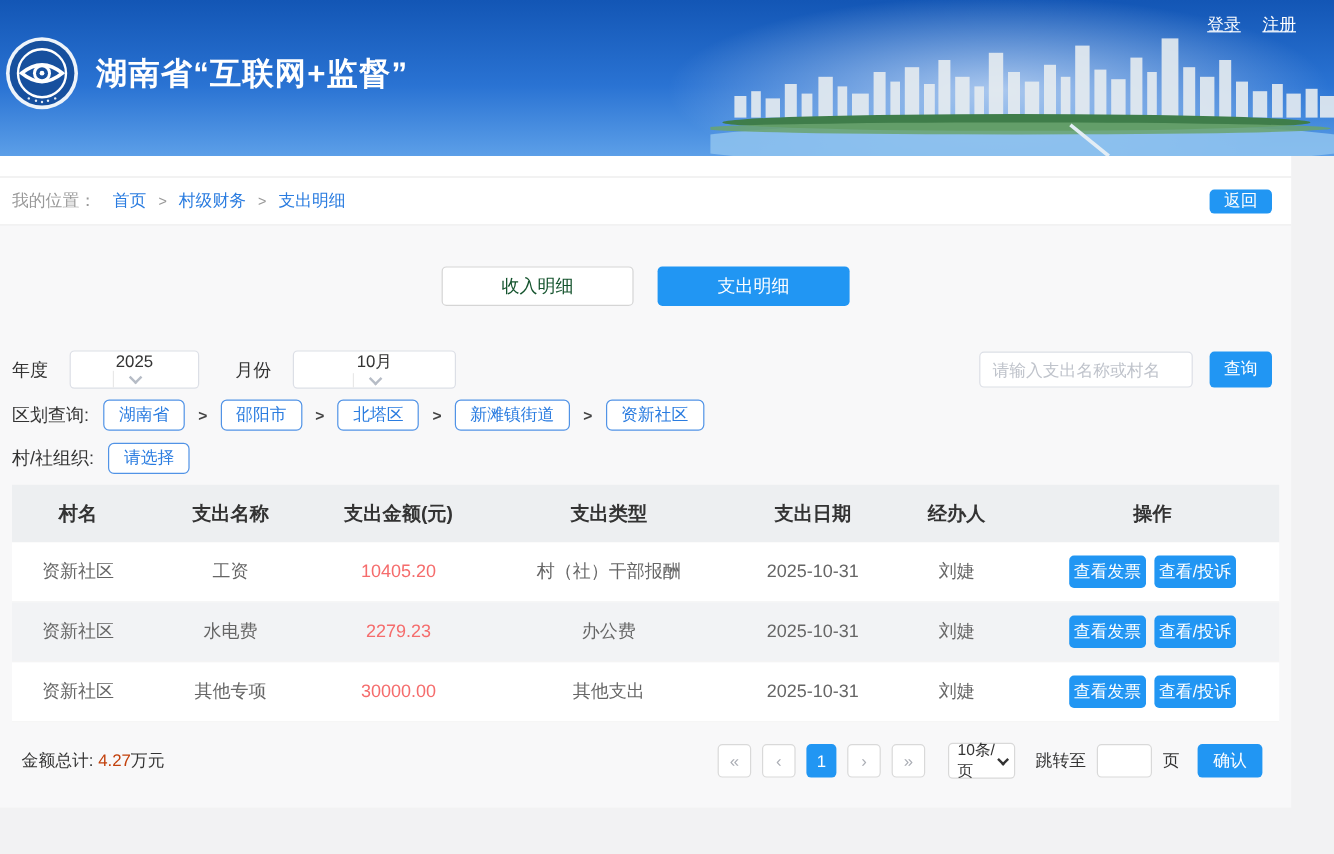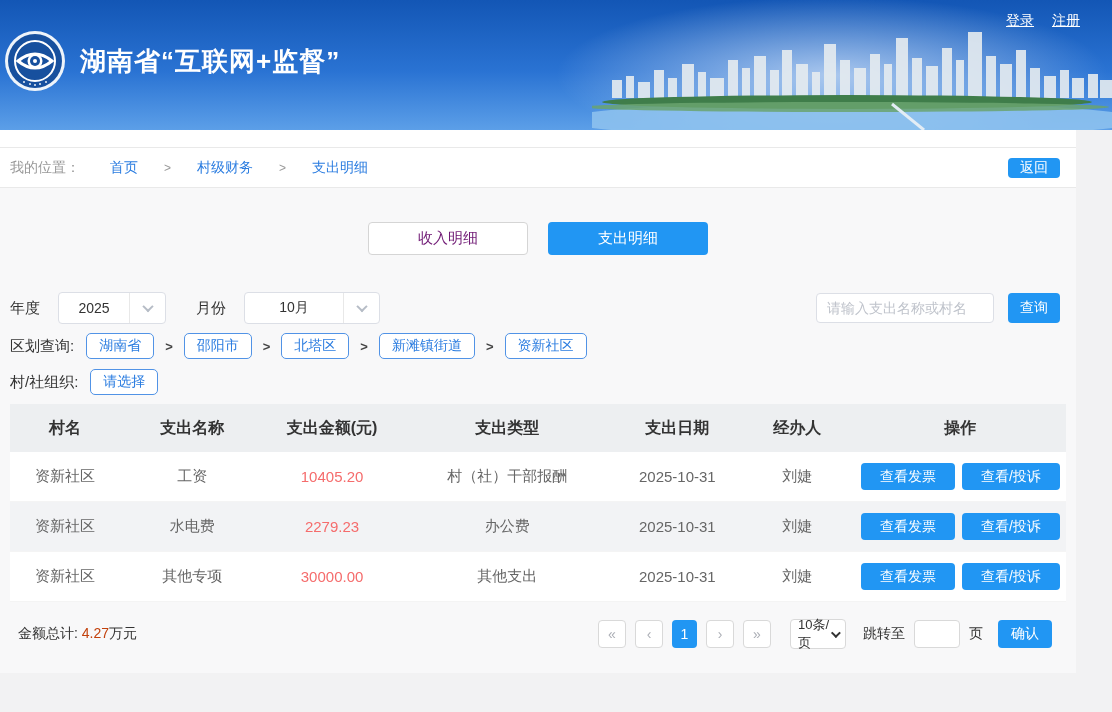--- a/index.html
+++ b/index.html
@@ -16,41 +16,41 @@
   .brand { position:absolute; left:4px; top:30px; display:flex; align-items:center; gap:14px; }
   .brand-title { color:#fff; font-size:26px; font-weight:bold; letter-spacing:1px; }
   .auth-links { position:absolute; top:12px; right:32px; display:flex; gap:18px; }
   .auth-links a { color:#fff; font-size:14px; text-decoration:underline; cursor:pointer; }
 
   
   .content { position:absolute; top:130px; left:0; width:1076px; }
 
   .breadcrumb-wrap { background:#fff; padding-top:17px; }
   .breadcrumb-bar { height:41px; border-top:1px solid #e9e9e9; border-bottom:1px solid #e9e9e9;
-    display:flex; align-items:center; padding:0 16px 0 10px;gap:16px; }
+    display:flex; align-items:center; padding:0 16px 0 10px; }
   .crumb-label { color:#999; font-size:14px; margin-right:14px; }
   .crumb-link { color:#2a7ce0; font-size:14px; cursor:pointer; }
   .crumb-sep { color:#999; font-size:12px; margin:0 10px; }
   .btn-blue { background:#2196f3; color:#fff; border:none; border-radius:4px; cursor:pointer;
     font-family:inherit; }
   .back-btn { margin-left:auto; width:52px; height:20px; font-size:14px; }
 
   .main { background:#f8f8f9; height:485px; position:relative; }
 
   
   .tabs { display:flex; justify-content:center; gap:20px; padding-top:34px; }
   .tab-btn { width:160px; height:33px; font-size:15px; border-radius:4px; cursor:pointer; font-family:inherit; }
-  .tab-inactive { background:#fff; border:1px solid #d5d5d5; color:#701a75; }
+  .tab-inactive { background:#fff; border:1px solid #d5d5d5; color:#14532d; }
   .tab-active { background:#2196f3; border:none; color:#fff; }
 
   
   .filter-row { display:flex; align-items:center; margin-top:37px; padding:0 16px 0 10px; }
   .filter-label { font-size:15px; color:#333; }
   .fake-select { display:flex; align-items:center; height:32px; background:#fff;
-    border:1px solid #dcdfe6; border-radius:4px; cursor:pointer; }
+    border:1px solid #dcdfe6; border-radius:4px; cursor:pointer;flex-direction:column; }
   .fs-value { flex:1; text-align:center; font-size:14px; color:#333; padding:0 8px; }
   .fs-arrow-zone { width:36px; height:100%; border-left:1px solid #e8e8e8;
     display:flex; align-items:center; justify-content:center; }
   .chev-down { width:8px; height:8px; border-right:2px solid #b6bcc6; border-bottom:2px solid #b6bcc6;
     transform:rotate(45deg) translate(-1px,-1px); }
   .year-select { width:108px; margin-left:18px; }
   .month-label { margin-left:30px; }
   .month-select { width:136px; margin-left:18px; }
   .search-input { margin-left:auto; width:178px; height:30px; border:1px solid #dcdfe6; border-radius:4px;
     padding:0 10px; font-size:14px; color:#333; background:#fff; font-family:inherit; }
@@ -68,21 +68,21 @@
   
   .fin-table { margin:9px 10px 0; }
   .t-grid { display:grid; grid-template-columns:10.4% 13.7% 12.8% 20.4% 11.8% 10.9% 20%; align-items:center; }
   .t-head { background:#edeff1; height:48px; font-size:16px; color:#333; font-weight:bold; }
   .t-head > div { text-align:center; }
   .t-row { background:#fff; height:50px; font-size:15px; color:#666; border-bottom:1px solid #f4f4f4; }
   .t-row.striped { background:#f2f3f5; }
   .t-row > div { text-align:center; }
   .amount { color:#f56c6c; }
   .action-cell { display:flex; justify-content:center; gap:7px; }
-  .action-btn { height:27px; padding:0 19px; font-size:14px; }
+  .action-btn { height:27px; padding:0 4px; font-size:14px; }
 
   
   .table-footer { display:flex; align-items:center; padding:17px 24px 0 18px; }
   .total { font-size:14px; color:#333; }
   .total-value { color:#c2410c; }
   .pager { margin-left:auto; display:flex; align-items:center; gap:9px; }
   .page-btn { width:28px; height:28px; background:#fff; border:1px solid #d9d9d9; border-radius:4px;
     color:#abaeb5; font-size:14px; display:flex; align-items:center; justify-content:center; cursor:pointer; }
   .page-btn.current { width:25px; background:#2196f3; border:none; color:#fff; }
   .size-select { width:56px; height:30px; margin-left:10px; display:flex; align-items:center;

